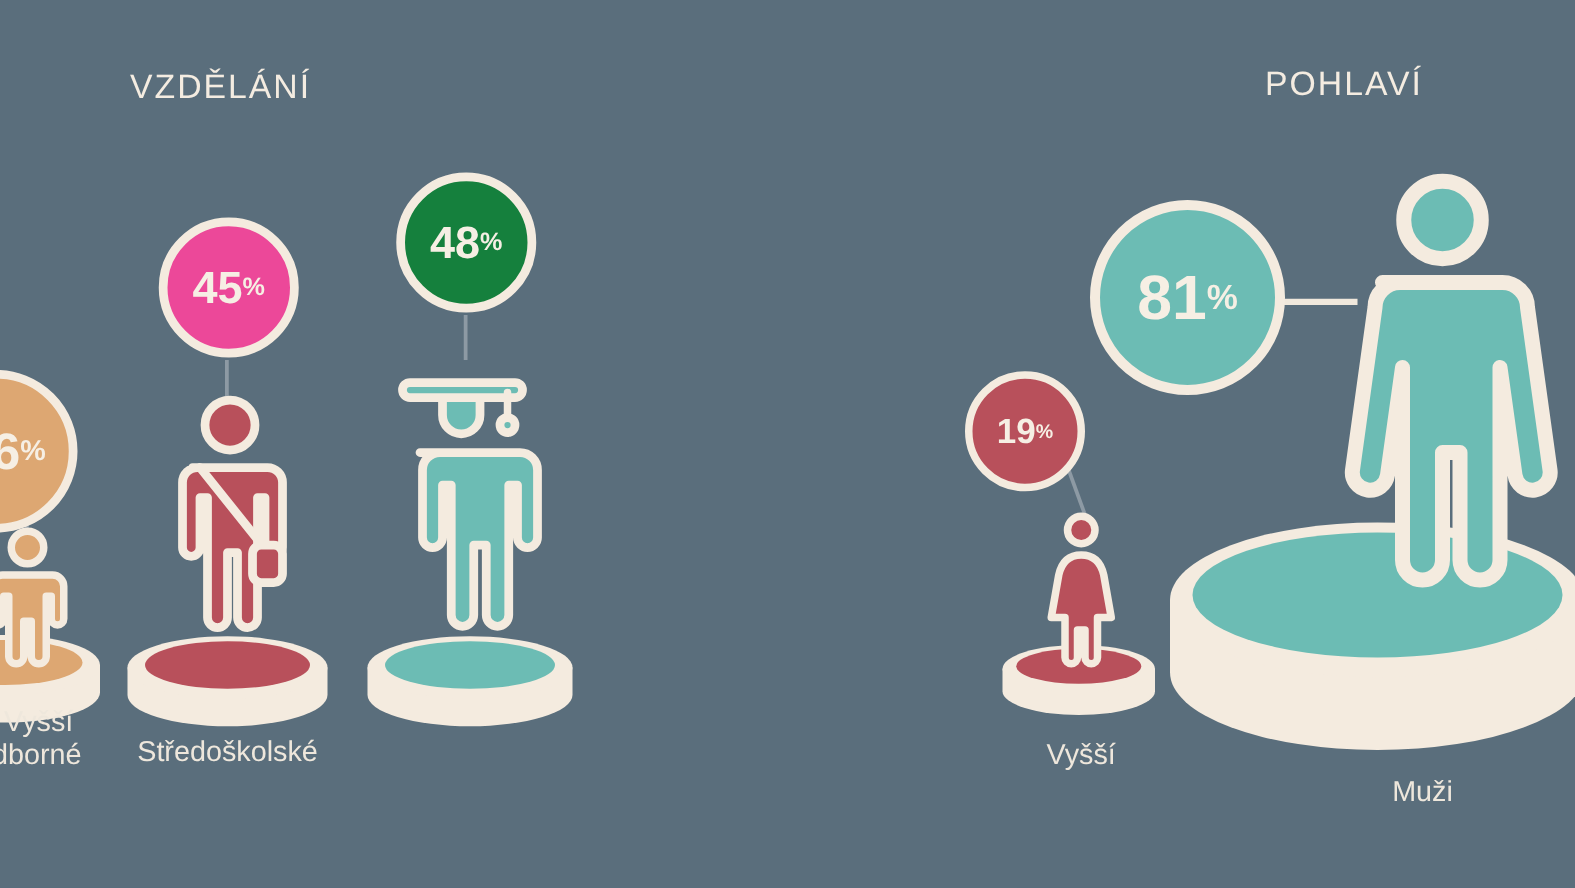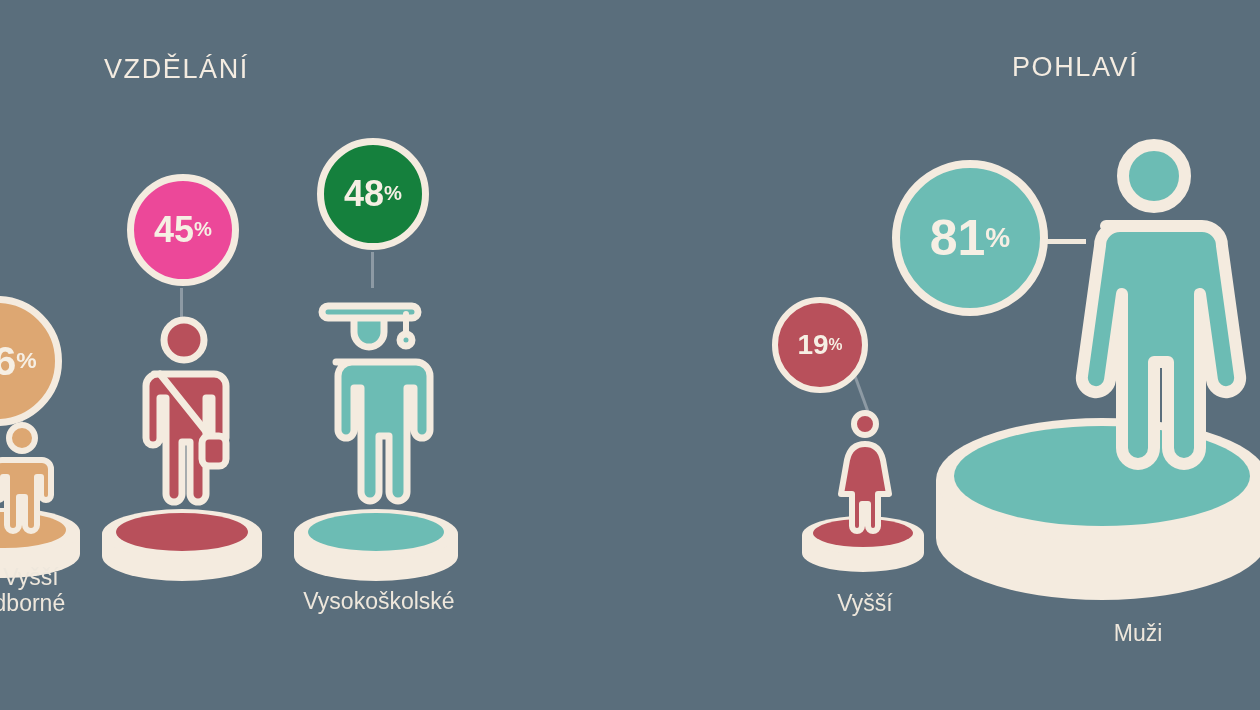--- a/index.html
+++ b/index.html
@@ -114,20 +114,21 @@
 
       <g stroke="#f4ebdf" stroke-width="7" stroke-linecap="round" fill="none">
         <line x1="30" y1="58" x2="86" y2="128"></line>
       </g>
       <g fill="#b8505b" stroke="#f4ebdf" stroke-width="7" stroke-linejoin="round">
         <rect x="72" y="120" width="24" height="30" rx="7"></rect>
       </g>
     </svg>
   </div>
 
+  <div class="fig-label" style="left:92px; top:588px; width:180px;">Středoškolské</div>
 
   <div class="connector" style="left:371px; top:252px; width:3px; height:36px;"></div>
 
   <div class="bubble" style="left:317px; top:138px; width:112px; height:112px; background:#15803d; border-width:7px; font-size:36px;">
     <span><span>48</span><span class="pct">%</span></span>
   </div>
 
   <div class="svgwrap" style="left:290px; top:492px;">
     <svg width="172" height="92" viewBox="0 0 172 92">
       <path d="M4,42 L4,64 A82,25 0 0 0 168,64 L168,42 Z" fill="#f4ebdf"></path>
@@ -145,21 +146,20 @@
         <path d="M18,26 h84 a4,4 0 0 1 0,12 h-84 a4,4 0 0 1 0,-12 z"></path>
 
         <path d="M96,34 v20" stroke="#f4ebdf" stroke-width="6" fill="none"></path>
         <circle cx="96" cy="60" r="6"></circle>
 
         <path d="M26,82 h80 a14,14 0 0 1 14,14 v54 a8,8 0 0 1 -16,0 v-42 h-7 v104 a9,9 0 0 1 -18,0 v-56 h-10 v56 a9,9 0 0 1 -18,0 v-104 h-7 v42 a8,8 0 0 1 -16,0 v-54 a14,14 0 0 1 14,-14 z"></path>
       </g>
     </svg>
   </div>
 
-  <div class="fig-label" style="left:284px; top:588px; width:190px;">Vysokoškolské</div>
 
   <div class="connector" style="left:852px; top:372px; width:3px; height:44px; transform:rotate(-20deg); transform-origin:top center;"></div>
 
   <div class="bubble" style="left:772px; top:297px; width:96px; height:96px; background:#b8505b; border-width:6px; font-size:28px;text-align:right;">
     <span><span>19</span><span class="pct">%</span></span>
   </div>
 
   <div class="svgwrap" style="left:798px; top:503px;">
     <svg width="130" height="72" viewBox="0 0 130 72">
       <path d="M4,32 L4,50 A61,19 0 0 0 126,50 L126,32 Z" fill="#f4ebdf"></path>
@@ -174,21 +174,21 @@
         <circle cx="32" cy="16" r="11"></circle>
         <path d="M32,36 c11,0 16,7 18,16 l6,34 h-11 v32 a5,5 0 0 1 -10,0 v-22 h-6 v22 a5,5 0 0 1 -10,0 v-32 h-11 l6,-34 c2,-9 7,-16 18,-16 z"></path>
       </g>
     </svg>
   </div>
 
   <div class="fig-label" style="left:805px; top:590px; width:120px;">Vyšší</div>
 
   <div class="connector light" style="left:1026px; top:239px; width:60px; height:5px;"></div>
 
-  <div class="bubble" style="left:892px; top:160px; width:156px; height:156px; background:#6cbcb4; border-width:8px; font-size:50px;">
+  <div class="bubble" style="left:872px; top:160px; width:156px; height:156px; background:#6cbcb4; border-width:8px; font-size:50px;">
     <span><span>81</span><span class="pct">%</span></span>
   </div>
 
   <div class="svgwrap" style="left:930px; top:378px;">
     <svg width="340" height="238" viewBox="0 0 340 238">
       <path d="M6,102 L6,160 A166,62 0 0 0 338,160 L338,102 Z" fill="#f4ebdf"></path>
       <ellipse cx="172" cy="102" rx="166" ry="62" fill="#f4ebdf"></ellipse>
       <ellipse cx="172" cy="98" rx="148" ry="50" fill="#6cbcb4"></ellipse>
     </svg>
   </div>

